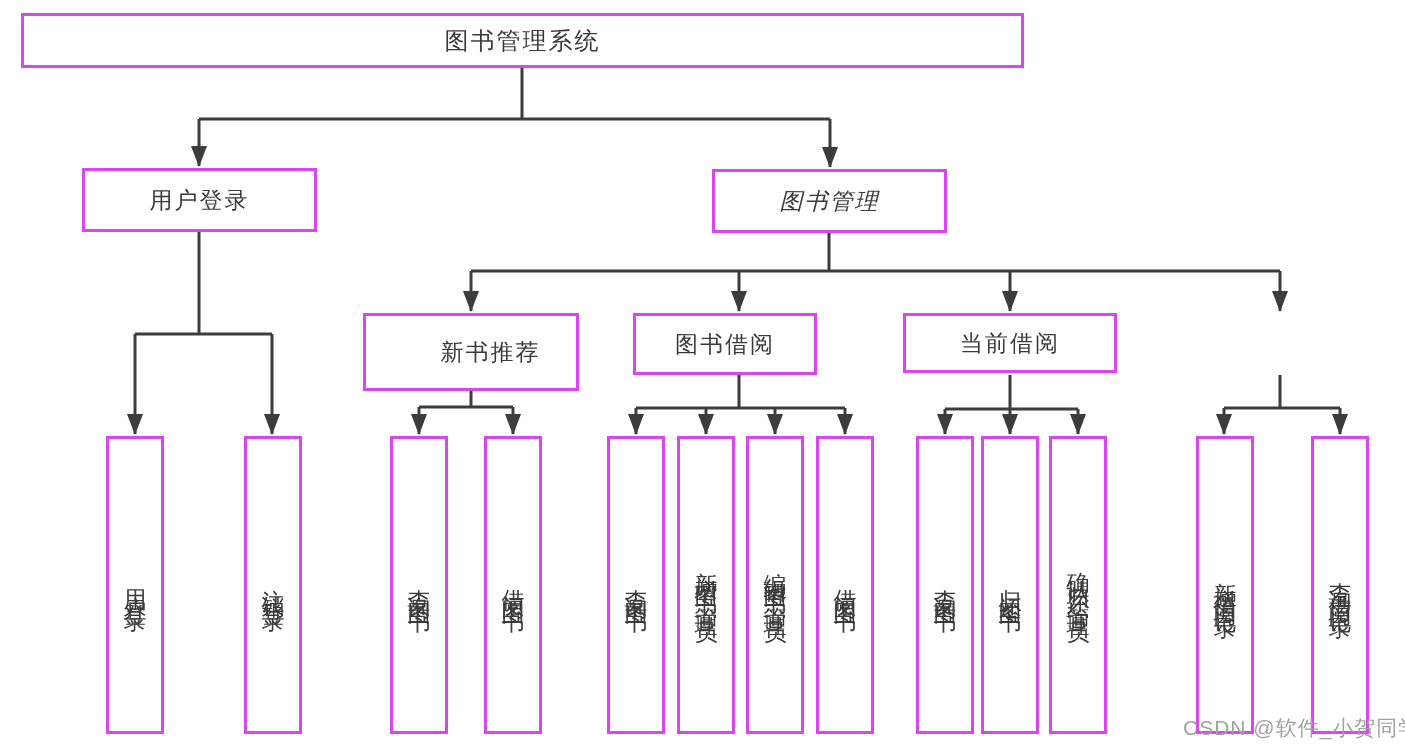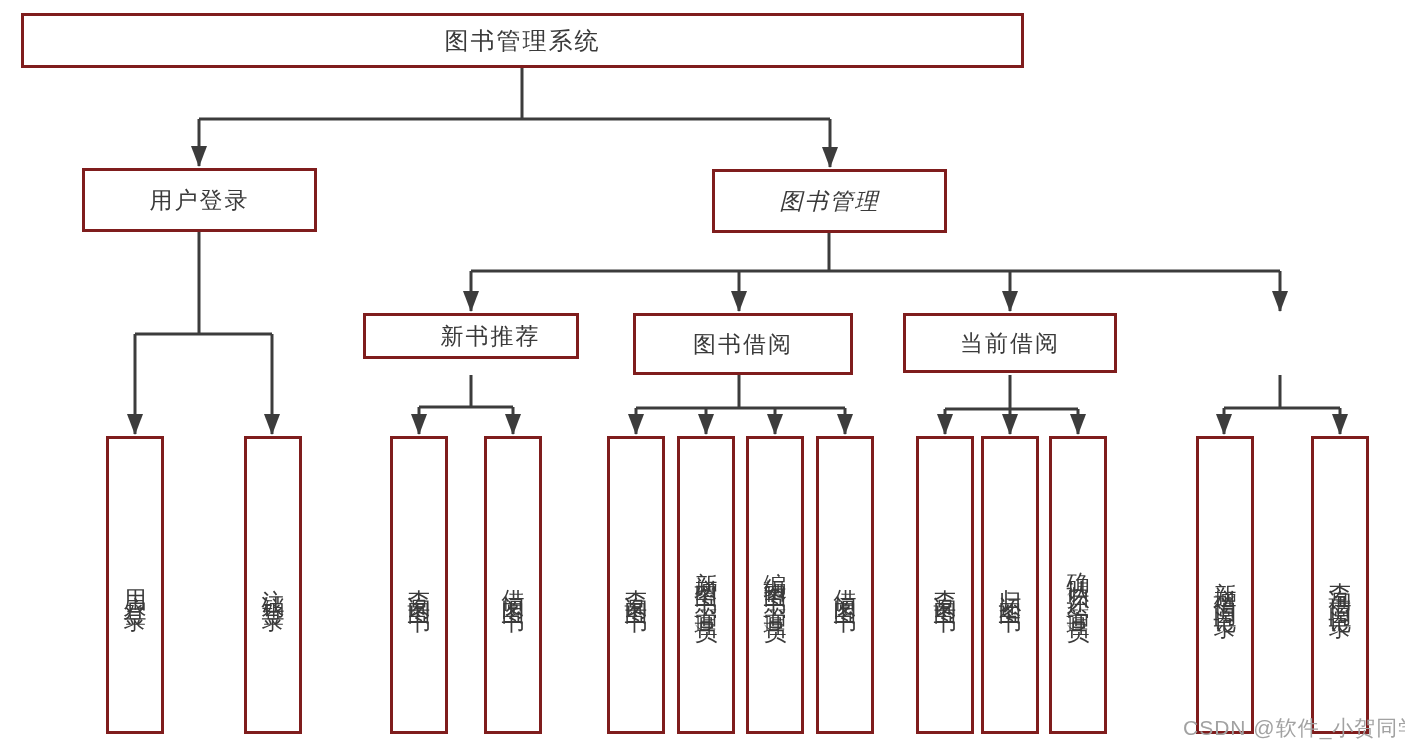--- a/index.html
+++ b/index.html
@@ -17,21 +17,21 @@
   }
   #connectors {
     position: absolute;
     left: 0;
     top: 0;
     z-index: 1;
   }
   .node {
     position: absolute;
     box-sizing: border-box;
-    border: 3px solid #7f1d1d;
+    border: 3px solid #d946ef;
     background: #ffffff;
     display: flex;
     align-items: center;
     justify-content: center;
     z-index: 2;
     color: #3a3a3a;
   }
   .node.h {
     font-size: 23px;
     letter-spacing: 2px;
@@ -109,22 +109,22 @@
       <line x1="1224" y1="408" x2="1224" y2="434" marker-end="url(#arrow)"></line>
       <line x1="1340" y1="408" x2="1340" y2="434" marker-end="url(#arrow)"></line>
     </g>
   </svg>
 
   <div class="node title" style="left:21px; top:13px; width:1003px; height:55px;">图书管理系统</div>
 
   <div class="node h" style="left:82px; top:168px; width:235px; height:64px;">用户登录</div>
   <div class="node h" style="left:712px; top:169px; width:235px; height:64px;font-style:italic;">图书管理</div>
 
-  <div class="node h" style="left:363px; top:313px; width:216px; height:46px;padding-left:39px;">新书推荐</div>
-  <div class="node h" style="left:633px; top:313px; width:220px; height:62px;">图书借阅</div>
+  <div class="node h" style="left:363px; top:313px; width:216px; height:78px;padding-left:39px;">新书推荐</div>
+  <div class="node h" style="left:633px; top:313px; width:184px; height:62px;">图书借阅</div>
   <div class="node h" style="left:903px; top:313px; width:214px; height:60px;">当前借阅</div>
 
   <div class="node leaf" style="left:106px;">
     <span class="vtext">用户登录</span>
   </div>
   <div class="node leaf" style="left:244px;">
     <span class="vtext">注销登录</span>
   </div>
   <div class="node leaf" style="left:390px;">
     <span class="vtext">查询图书</span>

